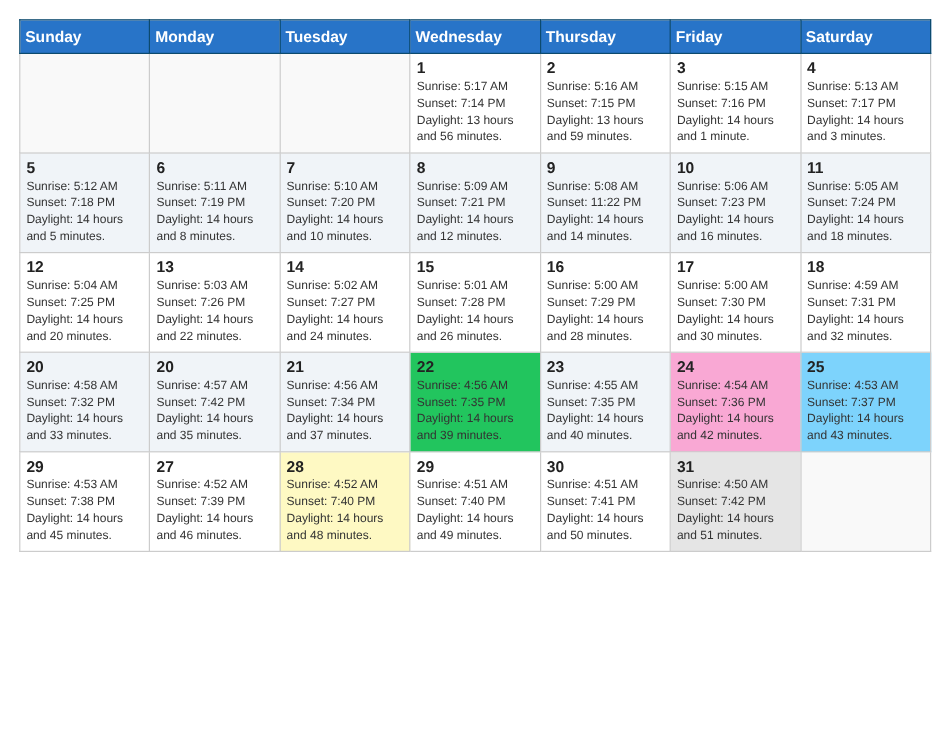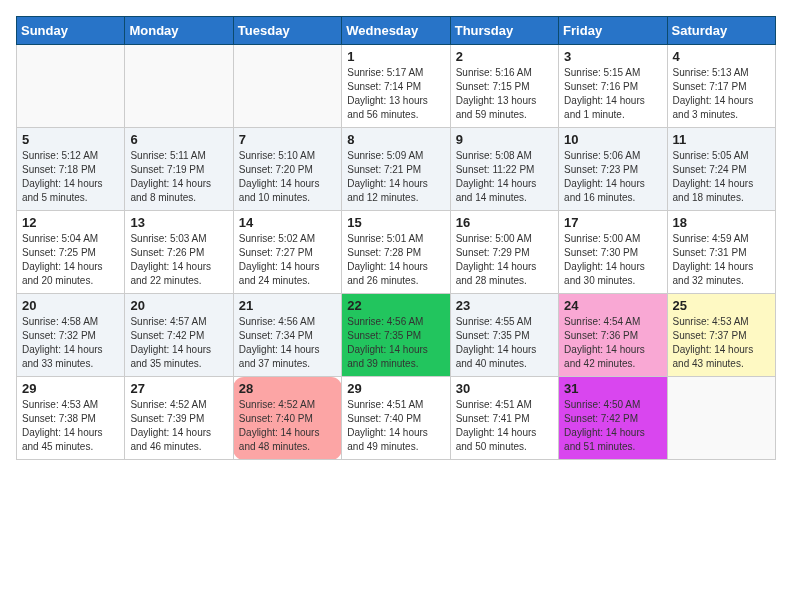--- a/index.html
+++ b/index.html
@@ -271,21 +271,21 @@
 Daylight: 14 hours
 and 40 minutes.</div>
           </td>
           <td style="background: #f9a8d4; margin-left: 20px;">
             <span class="day-num">24</span>
             <div class="day-info" style="white-space: pre-line;">Sunrise: 4:54 AM
 Sunset: 7:36 PM
 Daylight: 14 hours
 and 42 minutes.</div>
           </td>
-          <td style="background: #fef9c3;">
+          <td style="background: #7dd3fc;">
             <span class="day-num">25</span>
             <div class="day-info" style="white-space: pre-line;">Sunrise: 4:53 AM
 Sunset: 7:37 PM
 Daylight: 14 hours
 and 43 minutes.</div>
           </td>
         </tr>
         <tr style="background: rgb(255, 255, 255);">
           <td style="background: rgb(255, 255, 255);">
             <span class="day-num">29</span>
@@ -294,42 +294,42 @@
 Daylight: 14 hours
 and 45 minutes.</div>
           </td>
           <td style="background: rgb(255, 255, 255);">
             <span class="day-num">27</span>
             <div class="day-info" style="white-space: pre-line;">Sunrise: 4:52 AM
 Sunset: 7:39 PM
 Daylight: 14 hours
 and 46 minutes.</div>
           </td>
-          <td style="background: #fca5a5; border-radius: 11px;">
+          <td style="background: #fef9c3;">
             <span class="day-num">28</span>
             <div class="day-info" style="white-space: pre-line;">Sunrise: 4:52 AM
 Sunset: 7:40 PM
 Daylight: 14 hours
 and 48 minutes.</div>
           </td>
           <td style="background: rgb(255, 255, 255);">
             <span class="day-num">29</span>
             <div class="day-info" style="white-space: pre-line;">Sunrise: 4:51 AM
 Sunset: 7:40 PM
 Daylight: 14 hours
 and 49 minutes.</div>
           </td>
           <td style="background: rgb(255, 255, 255);">
             <span class="day-num">30</span>
             <div class="day-info" style="white-space: pre-line;">Sunrise: 4:51 AM
 Sunset: 7:41 PM
 Daylight: 14 hours
 and 50 minutes.</div>
           </td>
-          <td style="background: #d946ef;">
+          <td style="background: #e5e5e5;">
             <span class="day-num">31</span>
             <div class="day-info" style="white-space: pre-line;">Sunrise: 4:50 AM
 Sunset: 7:42 PM
 Daylight: 14 hours
 and 51 minutes.</div>
           </td>
           <td class="empty-cell" style="background: rgb(249, 249, 249);"></td>
         </tr>
       </tbody>
   </table>

